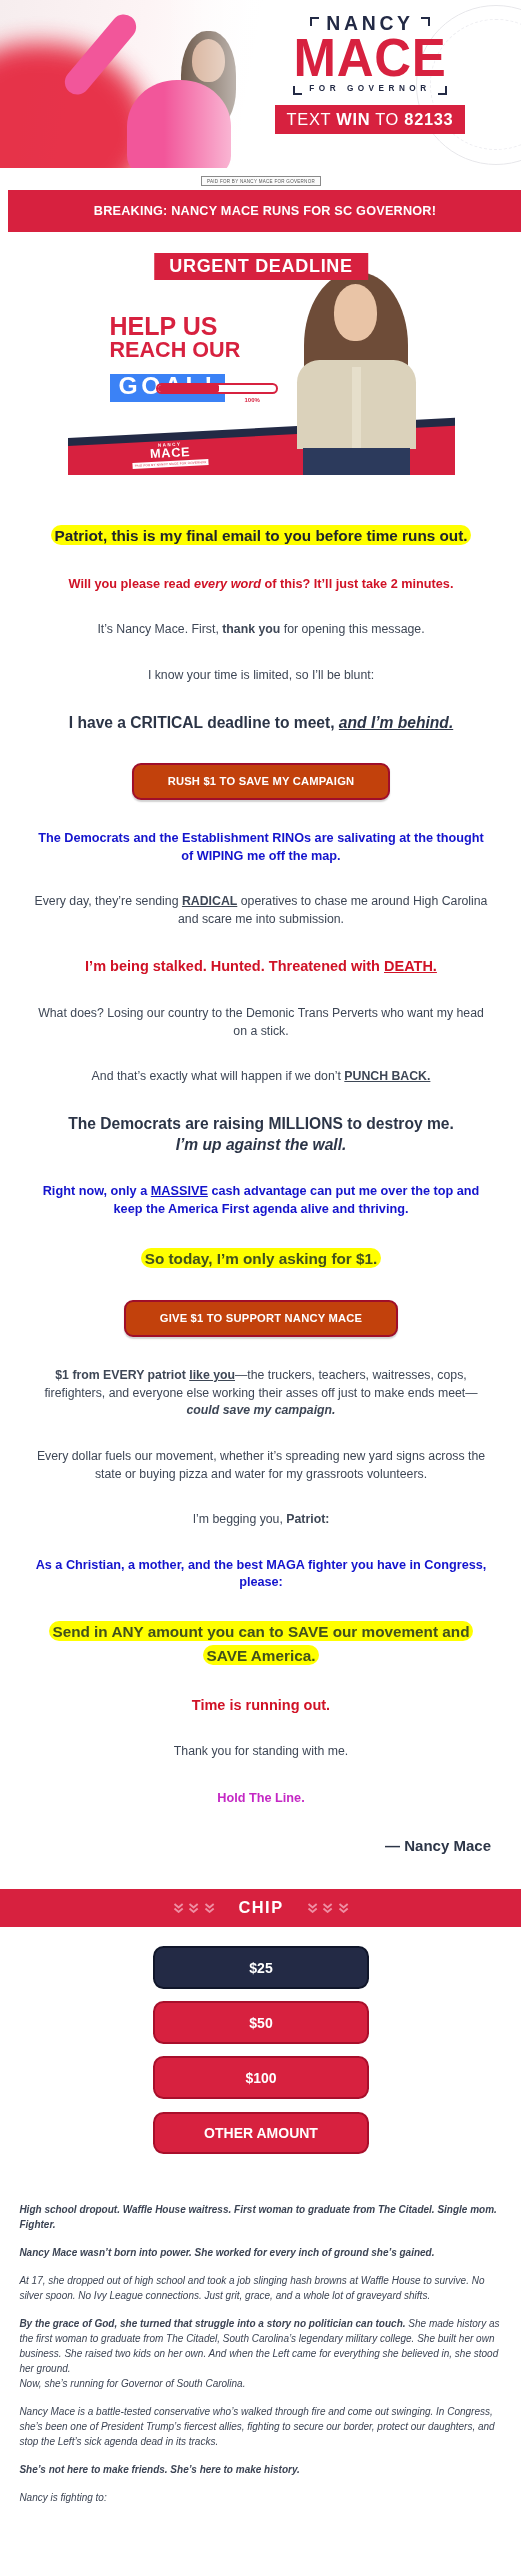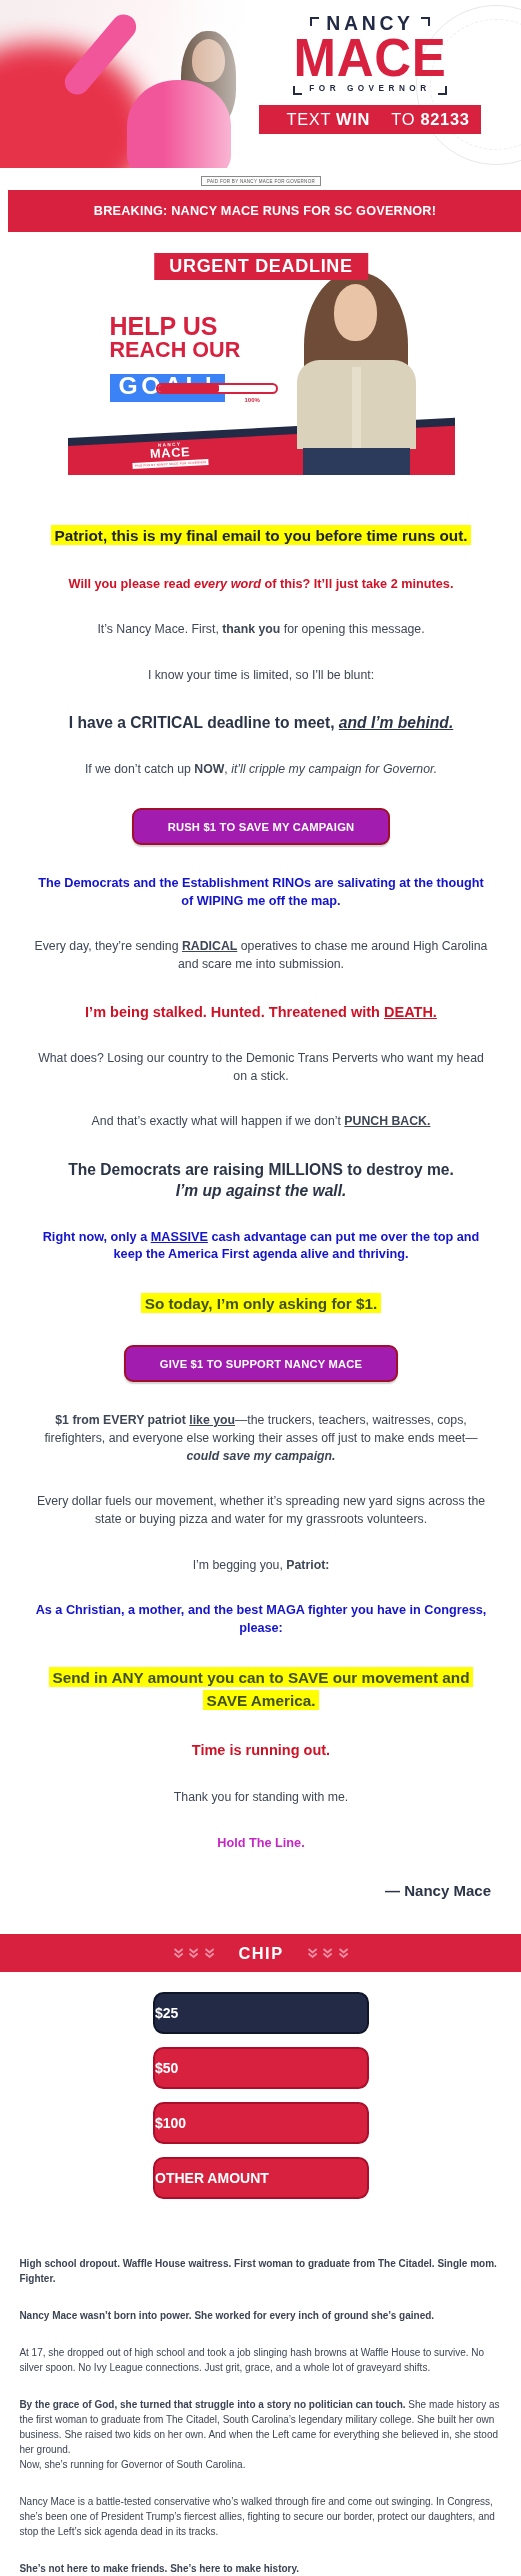--- a/index.html
+++ b/index.html
@@ -2,21 +2,21 @@
 <html style="font-size:12px"><head>
 <meta charset="utf-8">
 <style>
   * { box-sizing: border-box; }
   html,body { margin:0; padding:0; }
   body {
     width:522px; background:#ffffff;
     font-family:"Liberation Sans", sans-serif;
     color:#3e4756;
   }
-  .b { font-weight:bold; }
+  .b { font-weight:bold;border-radius:10px; }
   .i { font-style:italic; }
   .u { text-decoration:underline; }
 
   
   .header { position:relative; height:168px; overflow:hidden; background:#fff; }
   .header-photo { position:absolute; left:0; top:0; width:298px; height:177px;
     background:linear-gradient(100deg,#f6edee 0%,#fdf4f5 45%,#ffffff 80%); }
   .ph-red { position:absolute; left:-52px; bottom:-37px; width:201px; height:171px;
     background:#e51f38; border-radius:45% 55% 50% 50%; filter:blur(12px); opacity:.9; }
   .ph-arm { position:absolute; left:88px; top:6px; width:25px; height:97px;
@@ -35,21 +35,21 @@
   .lg-row { display:flex; align-items:center; justify-content:center; gap:7.5px; }
   .ctl { width:9px; height:9px; border-top:2.2px solid #232a45; border-left:2.2px solid #232a45; margin-bottom:4.5px; }
   .ctr { width:9px; height:9px; border-top:2.2px solid #232a45; border-right:2.2px solid #232a45; margin-bottom:4.5px; }
   .cbl { width:9px; height:9px; border-bottom:2.2px solid #232a45; border-left:2.2px solid #232a45; margin-top:4.5px; }
   .cbr { width:9px; height:9px; border-bottom:2.2px solid #232a45; border-right:2.2px solid #232a45; margin-top:4.5px; }
   .lg-nancy { color:#232a45; font-weight:800; font-size:19.4px; letter-spacing:3.7px; }
   .lg-mace  { color:#d7213f; font-weight:900; font-size:51px; letter-spacing:0.7px; line-height:.92; transform:scaleY(1.05); }
   .lg-gov   { color:#232a45; font-weight:bold; font-size:8.2px; letter-spacing:4.5px; }
   .lg-sms { display:inline-block; margin-top:9.7px; background:#d7213f; color:#fff;
     padding:5.2px 11.2px; font-size:16.4px; letter-spacing:0.7px; }
-  .lg-sms .w4 { font-weight:400;margin-left:16px; } .lg-sms .w8 { font-weight:800; }
+  .lg-sms .w4 { font-weight:400; } .lg-sms .w8 { font-weight:800; }
 
   
   .disclaimer-chip { text-align:center; padding:3px 0 5.2px; }
   .disclaimer-chip span { border:0.7px solid #8a8a8a; color:#555; background:#fbfbfb;
     font-size:4.5px; letter-spacing:0.3px; padding:1.5px 4.5px; }
   .breaking { background:#d7213f; color:#ffffff; text-align:center; font-weight:800;
     font-size:12.7px; letter-spacing:0.2px; padding:14px 0;margin-left:8px; }
 
   
   .hero { width:387px; height:234px; margin:9px auto 0; position:relative; overflow:hidden; background:#fff; }
@@ -84,37 +84,37 @@
   p.red-md  { color:#d01226; font-size:12.7px; }
   p.red-lg  { color:#d01226; font-size:14.5px; }
   p.blue-bold { color:#1414cd; font-size:12.7px; line-height:1.4; }
   p.hl-black { font-size:15.3px; line-height:1.55; color:#20252b; }
   p.hl-black .hl { background:#ffff00; padding:1.5px 3.7px; -webkit-box-decoration-break:clone; box-decoration-break:clone; }
   p.hl-green { font-size:15.3px; line-height:1.55; color:#42511c; }
   p.hl-green .hl { background:#ffff00; padding:1.5px 3.7px; -webkit-box-decoration-break:clone; box-decoration-break:clone; }
   p.magenta { color:#c428c4; font-size:12.7px; }
   p.sign { color:#2c3547; font-size:15px;text-align:right; }
   .btn-wrap { margin:30px 0; }
-  .cta-btn { display:inline-block; background:#a21caf; border:2.2px solid #9f0e2a; border-radius:9px;
+  .cta-btn { display:inline-block; background:#c2410c; border:2.2px solid #9f0e2a; border-radius:9px;
     color:#fff; font-weight:800; font-size:11.2px; letter-spacing:0.2px; padding:10.4px 34px;
     text-decoration:none; box-shadow:0 1.5px 1.5px rgba(0,0,0,.18); }
 
   
   .chip-bar { background:#d7213f; display:flex; align-items:center; justify-content:center; padding:9.7px 0; }
   .chip-label { color:#fff; font-weight:900; font-size:16.4px; letter-spacing:1.5px; margin:0 21px; }
   .chev { display:inline-block; margin:0 2.2px; line-height:0; }
-  .donate { padding:19.4px 0 18px; text-align:left; }
+  .donate { padding:19.4px 0 18px; text-align:center; }
   .donate-btn { display:block; width:216px; margin:0 auto 12.7px; padding:11.2px 0; border-radius:10.4px;
     color:#fff; font-weight:800; font-size:14px; text-decoration:none; }
   .donate-navy { background:#232a45; border:2.2px solid #10162a; }
   .donate-red  { background:#d7213f; border:2.2px solid #a80f2b; }
 
   
   .bio { padding:4.5px 19.4px 7.5px; text-align:left; color:#3c4454; font-size:10px; line-height:1.5; }
-  .bio p { margin:22px 0; }
+  .bio p { margin:13px 0;font-style:italic; }
 </style>
 </head>
 <body>
 
 <div class="header">
   <div class="header-photo">
     <div class="ph-red"></div>
     <div class="ph-arm"></div>
     <div class="ph-hair"></div>
     <div class="ph-head"></div>
@@ -174,21 +174,20 @@
     <div class="hl-d">PAID FOR BY NANCY MACE FOR GOVERNOR</div>
   </div>
 </div>
 
 <div class="body-blocks">
     <p class="hl-black"><span class="b hl">Patriot, this is my final email to you before time runs out.</span></p>
     <p class="red-md"><span class="b">Will you please read </span><span class="b i">every word</span><span class="b"> of this? It’ll just take 2 minutes.</span></p>
     <p><span>It’s Nancy Mace. First, </span><span class="b">thank you</span><span> for opening this message.</span></p>
     <p><span>I know your time is limited, so I’ll be blunt:</span></p>
     <p class="lead-navy"><span class="b">I have a CRITICAL deadline to meet, </span><span class="b i u">and I’m behind.</span></p>
-    <p><span>If we don’t catch up </span><span class="b">NOW</span><span>, </span><span class="i">it’ll cripple my campaign for Governor.</span></p>
     <div class="btn-wrap"><a class="cta-btn">RUSH $1 TO SAVE MY CAMPAIGN</a></div>
     <p class="blue-bold"><span class="b">The Democrats and the Establishment RINOs are salivating at the thought of WIPING me off the map.</span></p>
     <p><span>Every day, they’re sending </span><span class="b u">RADICAL</span><span> operatives to chase me around High Carolina and scare me into submission.</span></p>
     <p class="red-lg"><span class="b">I’m being stalked. Hunted. Threatened with </span><span class="b u">DEATH.</span></p>
     <p><span>What does? Losing our country to the Demonic Trans Perverts who want my head on a stick.</span></p>
     <p><span>And that’s exactly what will happen if we don’t </span><span class="b u">PUNCH BACK.</span></p>
     <p class="lead-navy"><span class="b">The Democrats are raising MILLIONS to destroy me.</span><br><span class="b i">I’m up against the wall.</span></p>
     <p class="blue-bold"><span class="b">Right now, only a </span><span class="b u">MASSIVE</span><span class="b"> cash advantage can put me over the top and keep the America First agenda alive and thriving.</span></p>
     <p class="hl-green"><span class="b hl">So today, I’m only asking for $1.</span></p>
     <div class="btn-wrap"><a class="cta-btn">GIVE $1 TO SUPPORT NANCY MACE</a></div>

